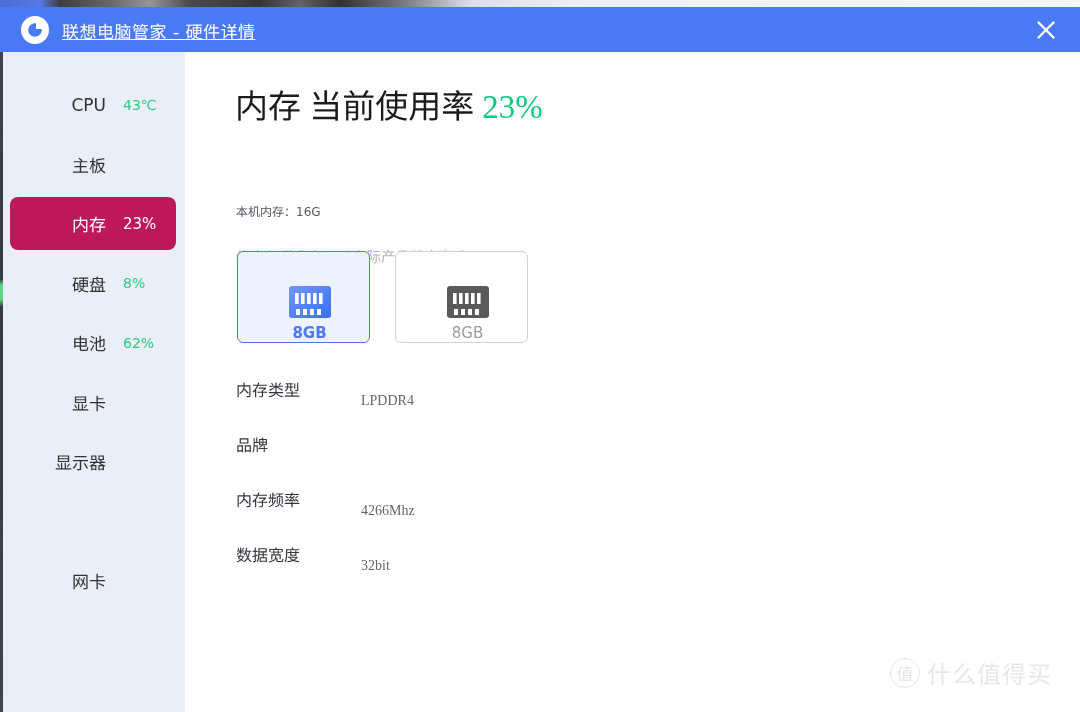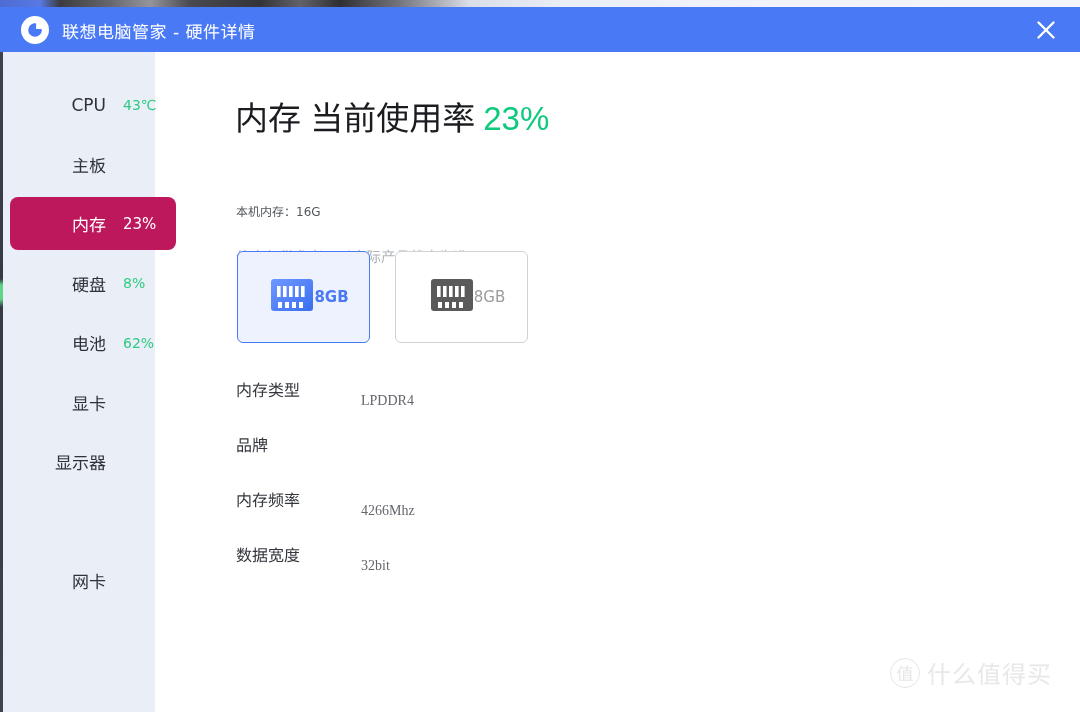--- a/index.html
+++ b/index.html
@@ -72,37 +72,38 @@
 
   .title-text {
     position: absolute;
     left: 62px;
     top: 11px;
     font-size: 17px;
     color: #ffffff;
     letter-spacing: .5px;
     white-space: nowrap;
     font-family: "DejaVu Sans", "Liberation Sans", sans-serif;
+    text-decoration: underline;
   }
   .close-btn {
     position: absolute;
     right: 16px; top: 5px;
     width: 36px; height: 36px;
     display: flex;
     align-items: center;
     justify-content: center;
     cursor: pointer;
   }
   .close-btn svg { display: block; }
 
   
   .sidebar {
     position: absolute;
     left: 3px; top: 52px;
-    width: 152px;
+    width: 182px;
     height: 660px;
     background: #e9eef7;
   }
   .nav-item {
     position: absolute;
     left: 7px;
     width: 166px;
     height: 53px;
     border-radius: 8px;
     display: flex;
@@ -133,25 +134,25 @@
   .content {
     position: absolute;
     left: 185px; top: 52px;
     width: 895px;
     height: 660px;
     background: #ffffff;
   }
 
   .headline {
     position: absolute;
-    left: 50px; top: 40px;
+    left: 50px; top: 28px;
     font-size: 33px;
     color: #1a1c20;
     white-space: nowrap;
-    font-family: Liberation Sans, sans-serif;
+    font-family: Liberation Serif, serif;
   }
   .headline .pct {
     color: #0fc97d;
     font-size: 33px;
     margin-left: 8px;
   }
 
   .subline {
     position: absolute;
     left: 51px; top: 150px;
@@ -174,22 +175,23 @@
     position: absolute;
     left: 52px; top: 199px;
     display: flex;
     gap: 25px;
   }
   .slot-card {
     width: 133px;
     height: 92px;
     border-radius: 6px;
     display: flex;
-    align-items: center;
-    justify-content: center;
+    flex-direction: column;
+    align-items: center;
+    justify-content: flex-end;
     cursor: pointer;
     padding-left: 12px;
   }
   .slot-card.active {
     background: #eef2fe;
     border: 1.5px solid #4a79f5;
   }
   .slot-card.inactive {
     background: #ffffff;
     border: 1.5px solid #cfd2d6;

